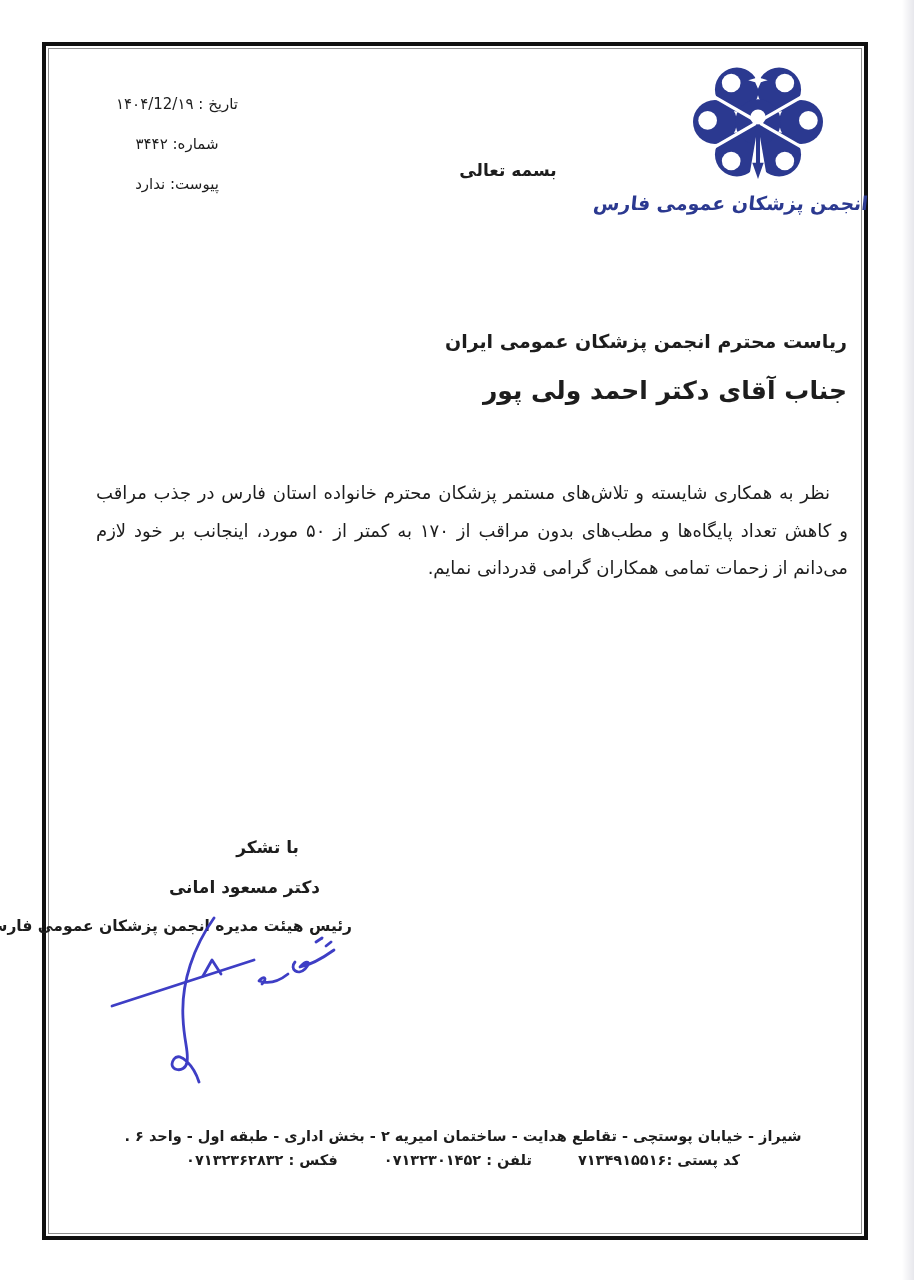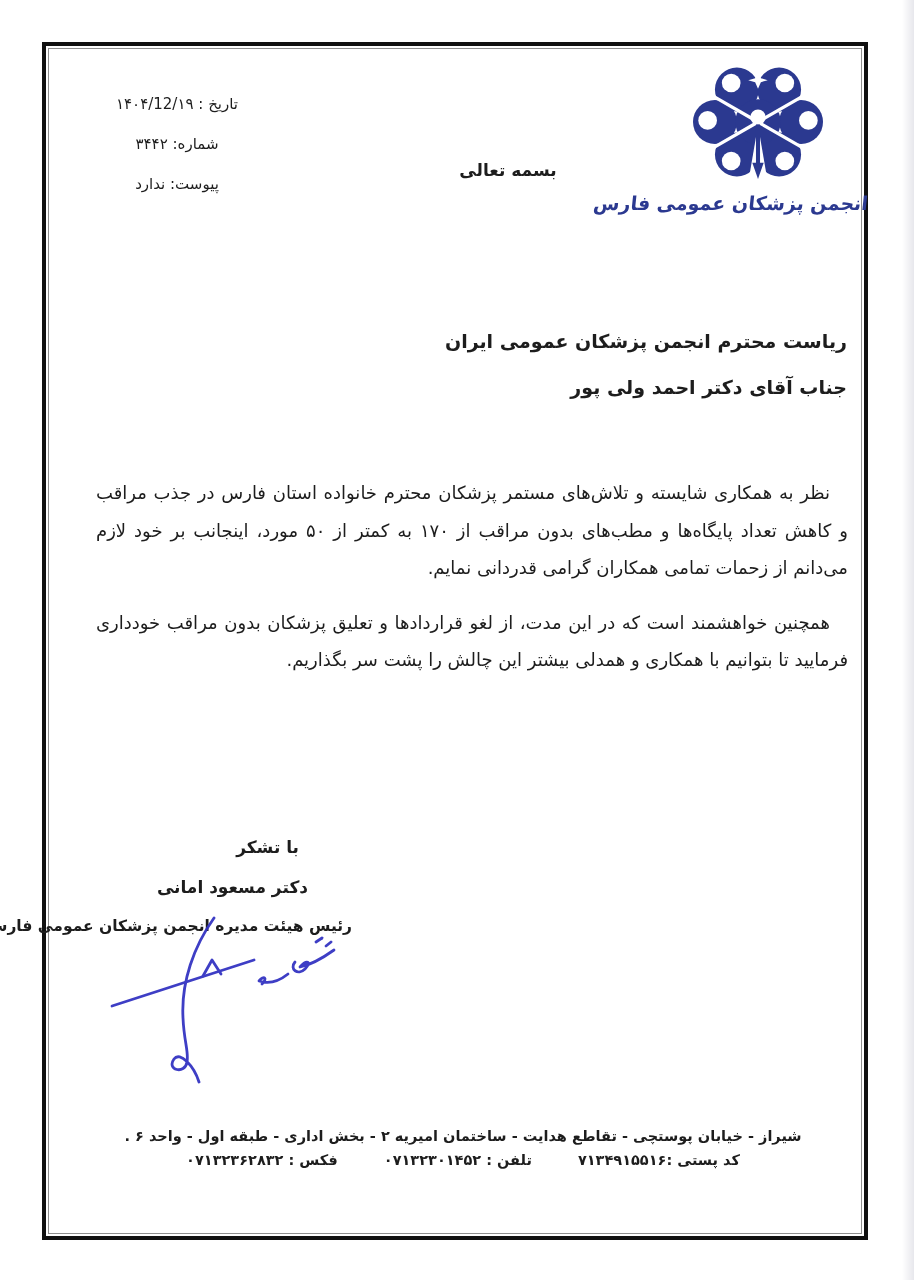--- a/index.html
+++ b/index.html
@@ -18,30 +18,30 @@
   
   .meta-block{left:84px;top:94px;width:186px;text-align:center;font-size:15px;line-height:20px;}
   .meta-block .meta-line{margin-bottom:20px;white-space:nowrap;}
   .bismillah{left:408px;top:160px;width:200px;text-align:center;font-weight:bold;font-size:17px;}
   .logo-wrap{left:648px;top:56px;width:220px;text-align:center;}
   .org-name{margin-top:4px;color:#2b3990;font-weight:bold;font-size:19px;white-space:nowrap;
     transform:skewX(-6deg);}
   
   .recipient{left:95px;right:0;width:752px;top:330px;text-align:right;}
   .recipient .r1{font-weight:bold;font-size:19px;margin-bottom:24px;}
-  .recipient .r2{font-weight:bold;font-size:19px;margin-bottom:27px;}
+  .recipient .r2{font-weight:bold;font-size:25px;margin-bottom:27px;}
   .recipient .greet{font-size:18px;padding-right:18px;}
   
   .letter-body{left:96px;top:474px;width:752px;text-align:justify;
     font-size:18px;line-height:37.5px;}
   .letter-body p{margin:0 0 17px 0;text-indent:18px;}
   
   .closing{left:112px;top:836px;width:240px;text-align:right;font-size:17px;line-height:22px;}
   .closing .thanks{font-weight:bold;margin-bottom:18px;margin-right:53px;}
-  .closing .name{font-weight:bold;margin-bottom:17px;margin-right:44px;}
+  .closing .name{font-weight:bold;margin-bottom:17px;margin-right:32px;}
   .closing .title{font-weight:bold;font-size:15.5px;white-space:nowrap;}
   
   .footer{left:88px;width:750px;top:1128px;text-align:center;font-size:14.5px;font-weight:600;}
   .footer .addr{margin-bottom:8px;white-space:nowrap;}
   .footer .contacts{display:flex;flex-direction:row;justify-content:center;gap:46px;white-space:nowrap;}
   svg{display:block;}
   .sig{left:104px;top:890px;}
 </style>
 </head>
 <body>
@@ -99,21 +99,20 @@
   <div class="org-name rtl">انجمن پزشکان عمومی فارس</div>
 </div>
 
 <div class="abs rtl recipient">
   <div class="r1">ریاست محترم انجمن پزشکان عمومی ایران</div>
   <div class="r2">جناب آقای دکتر احمد ولی پور</div>
 </div>
 
 <div class="abs rtl letter-body">
   <p>نظر به همکاری شایسته و تلاش‌های مستمر پزشکان محترم خانواده استان فارس در جذب مراقب و کاهش تعداد پایگاه‌ها و مطب‌های بدون مراقب از ۱۷۰ به کمتر از ۵۰ مورد، اینجانب بر خود لازم می‌دانم از زحمات تمامی همکاران گرامی قدردانی نمایم.</p>
-  <p>همچنین خواهشمند است که در این مدت، از لغو قراردادها و تعلیق پزشکان بدون مراقب خودداری فرمایید تا بتوانیم با همکاری و همدلی بیشتر این چالش را پشت سر بگذاریم.</p>
 </div>
 
 <div class="abs rtl closing">
   <div class="thanks">با تشکر</div>
   <div class="name">دکتر مسعود امانی</div>
   <div class="title">رئیس هیئت مدیره انجمن پزشکان عمومی فارس</div>
 </div>
 
 <svg class="abs sig" width="268" height="200" viewBox="0 0 268 200">
   <g fill="none" stroke="#3434c2" stroke-width="2.8" stroke-linecap="round" stroke-linejoin="round" opacity="0.95">

